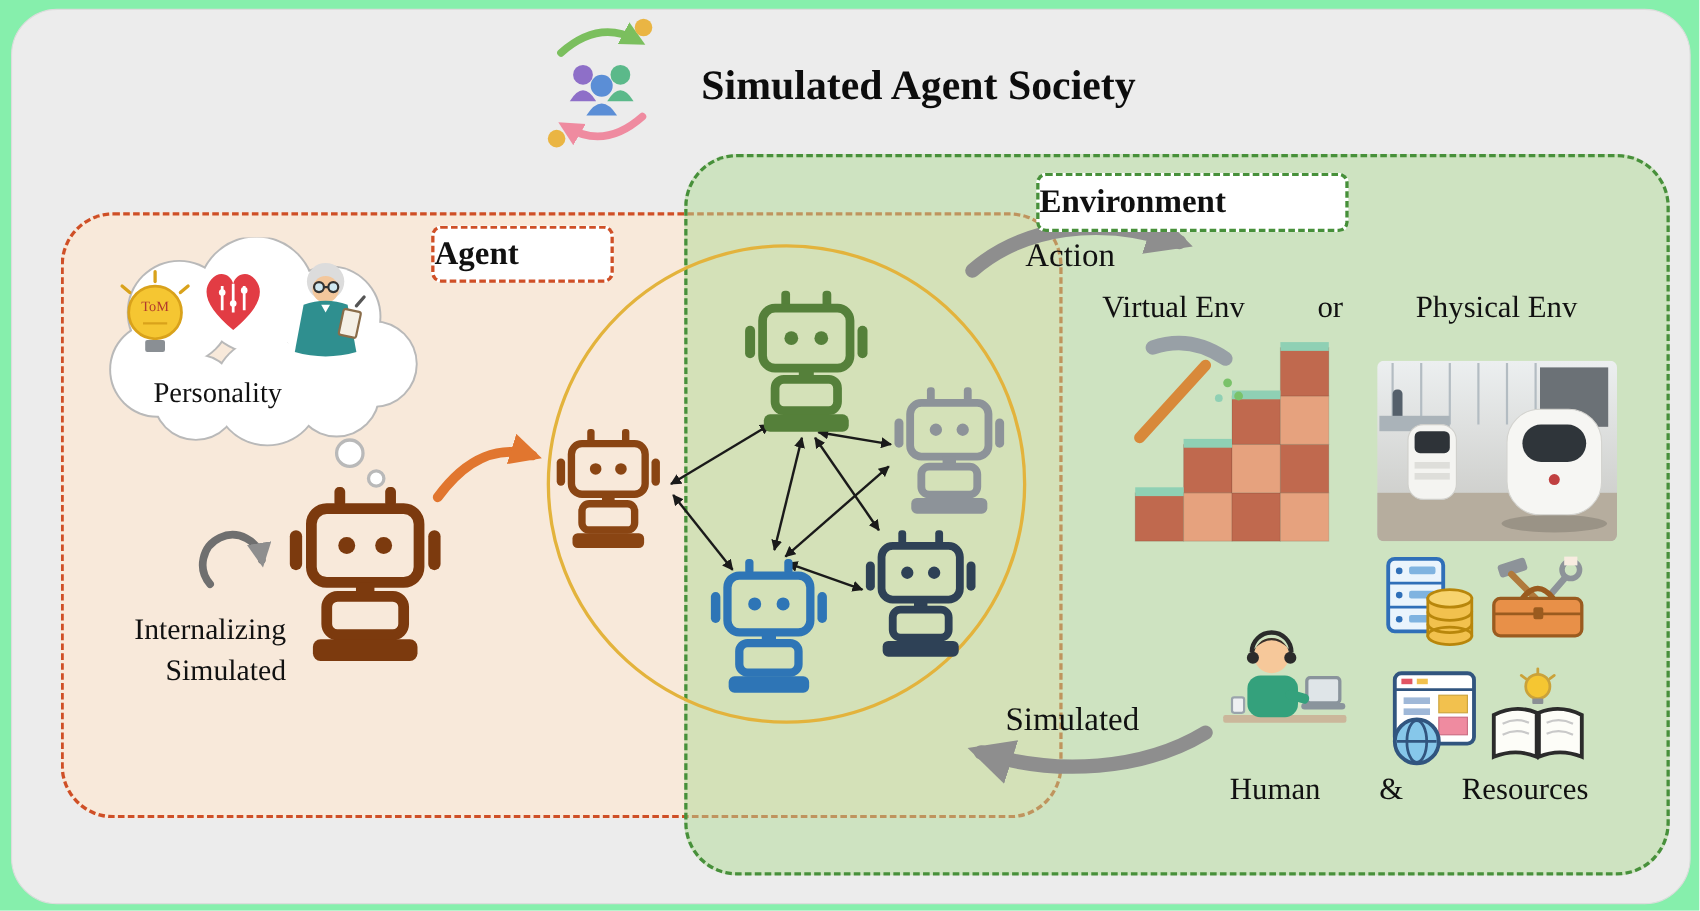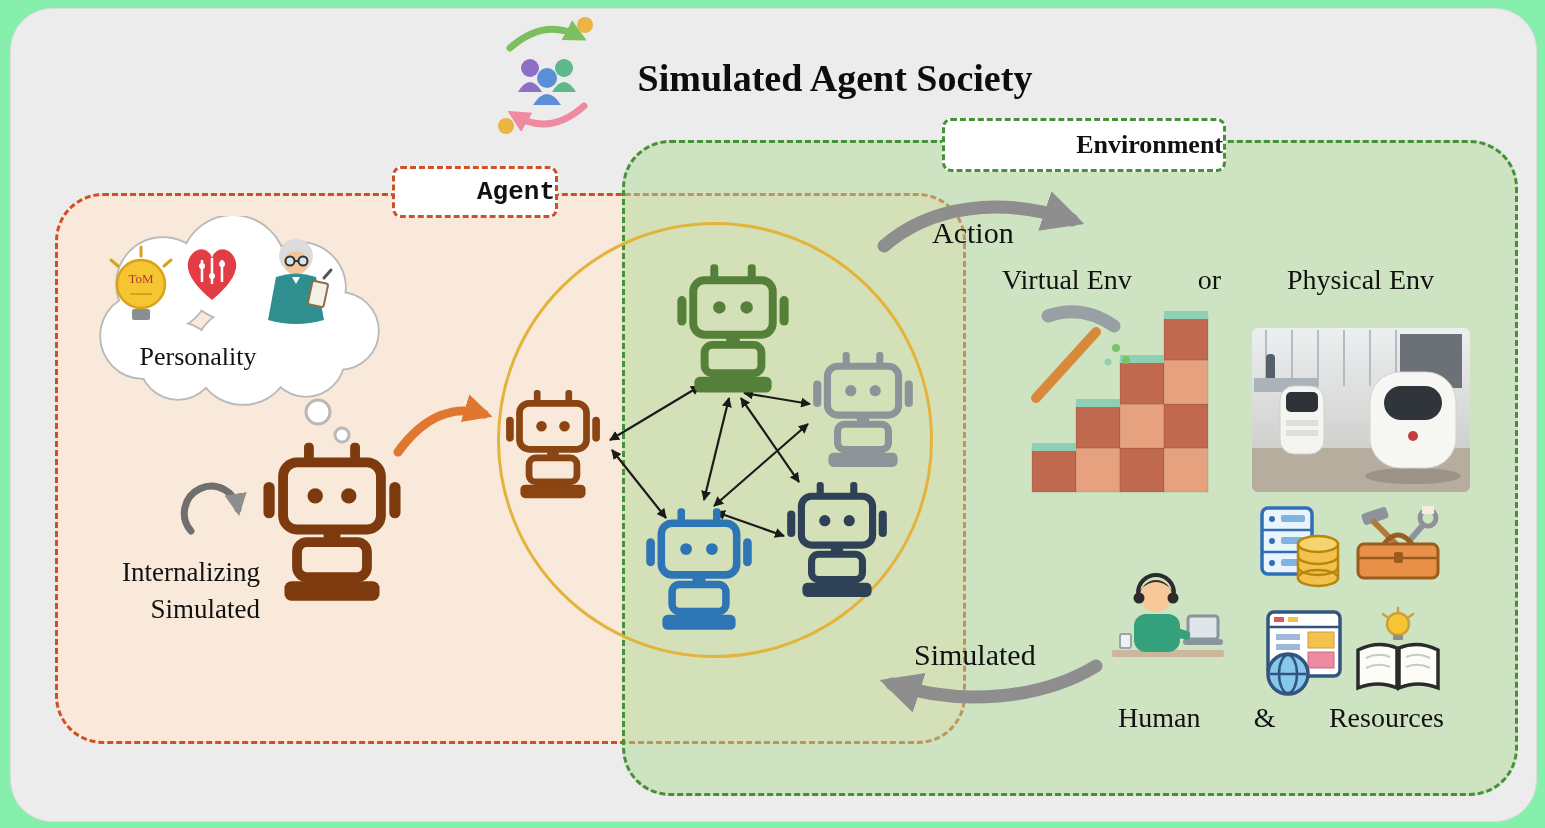--- a/index.html
+++ b/index.html
@@ -2,22 +2,22 @@
 <html><head>
 <meta charset="utf-8">
 <style>
   html,body{margin:0;padding:0;background:#ffffff;font-family:"Liberation Serif",serif;}
   #stage{position:relative;width:1545px;height:828px;background:#86efac;overflow:hidden;}
   .abs{position:absolute;}
   #card{left:10px;top:8px;width:1525px;height:812px;background:#ececec;border-radius:42px;border:1px solid #dcdcdc;}
   #agent-box{left:55px;top:193px;width:905px;height:545px;background:#f8e9da;border:3px dashed #cf4f26;border-radius:48px;}
   #env-box{left:622px;top:140px;width:890px;height:650px;background:rgba(176,218,150,0.50);border:3px dashed #47903a;border-radius:48px;}
   #group-circle{left:497px;top:222px;width:430px;height:430px;border:3px solid #e3b33c;border-radius:50%;}
-  .tagbox{background:#ffffff;text-align:right;font-weight:bold;font-size:26px;color:#111;}
-  #agent-tag{left:392px;top:166px;width:160px;height:46px;line-height:46px;border:3px dashed #cf4f26;border-radius:9px;font-family:Liberation Mono, monospace;}
+  .tagbox{background:#ffffff;text-align:left;font-weight:bold;font-size:30px;color:#111;margin-top:39px;}
+  #agent-tag{left:392px;top:166px;width:160px;height:46px;line-height:46px;border:3px dashed #cf4f26;border-radius:9px;}
   #env-tag{left:942px;top:118px;width:278px;height:48px;line-height:48px;border:3px dashed #47903a;border-radius:9px;}
   #title{left:600px;top:56px;width:470px;font-size:38px;font-weight:bold;color:#0d0d0d;text-align:center;}
   #title-icon{left:492px;top:10px;width:112px;height:132px;}
   #cloud{left:68px;top:216px;width:332px;height:242px;}
   #personality{left:108px;top:342px;width:180px;text-align:center;font-size:26px;color:#111;}
   #internalizing{left:50px;top:554px;width:210px;text-align:right;font-size:27px;color:#111;line-height:37px;}
   .hl-label{background:#f5a878;text-align:center;font-size:30px;color:#3d1d07;}
   #individual-label{left:255px;top:602px;width:190px;height:50px;line-height:50px;}
   #group-label{left:690px;top:658px;width:132px;height:48px;line-height:48px;}
   #action-label{left:932px;top:216px;width:120px;font-size:30px;color:#111;}

